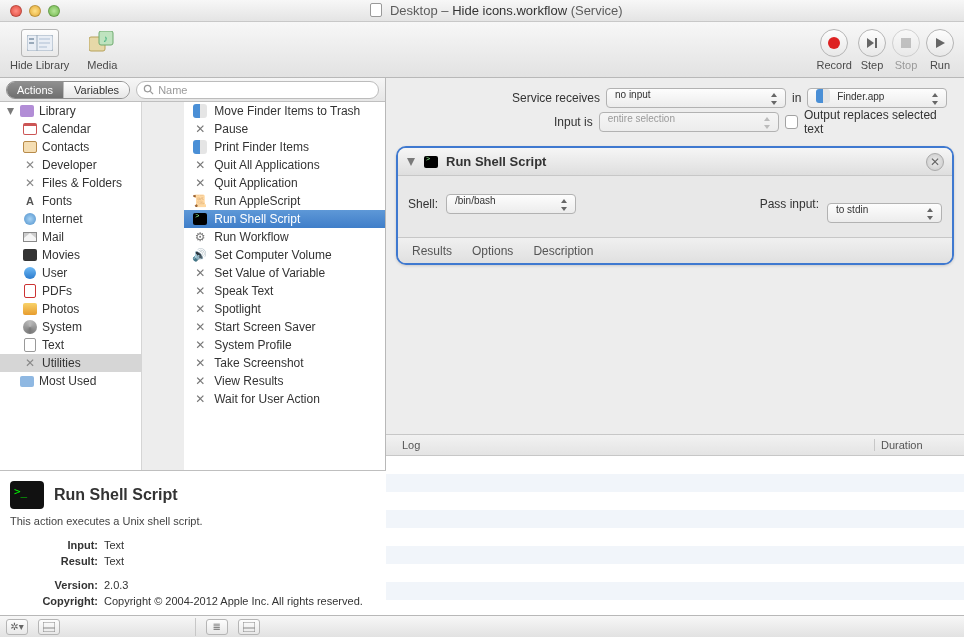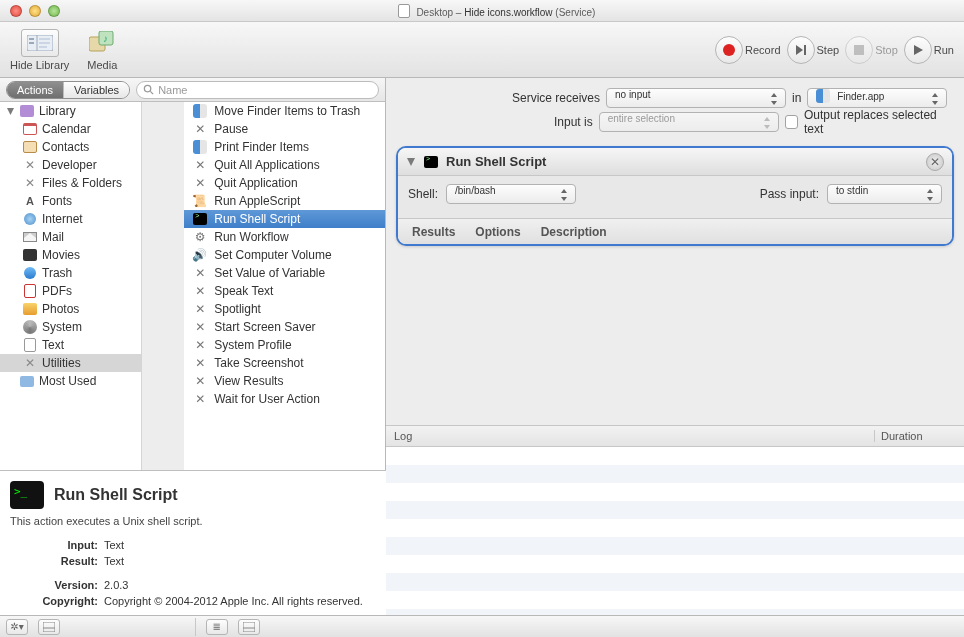--- a/index.html
+++ b/index.html
@@ -5,32 +5,32 @@
 * { margin: 0; padding: 0; box-sizing: border-box; font-family: "Lucida Grande", "Helvetica Neue", Arial, sans-serif; }
 body { width: 964px; height: 637px; background: #ededed; font-size: 11px; color: #333; overflow: hidden; }
 
 
 .titlebar { height: 22px; background: linear-gradient(#f7f7f7,#e4e4e4); border-bottom: 1px solid #c8c8c8; display: flex; align-items: center; position: relative; }
 .traffic { display: flex; gap: 7px; margin-left: 10px; }
 .tl-btn { width: 12px; height: 12px; border-radius: 50%; border: 1px solid rgba(0,0,0,.2); }
 .tl-red { background: radial-gradient(#ff8e84,#e1493c); }
 .tl-yel { background: radial-gradient(#ffe28a,#e5a935); }
 .tl-grn { background: radial-gradient(#b7e59a,#6fb84a); }
-.titlecenter { position: absolute; left: 8px; right: 0; text-align: center; font-size: 10px; color: #5c5c5c; pointer-events: none; padding-left: 21px; }
+.titlecenter { position: absolute; left: 8px; right: 0; text-align: center; font-size: 13px; color: #5c5c5c; pointer-events: none; padding-left: 21px; }
 .title-strong { color: #333; }
 .doc-icon { display:inline-block; width:12px; height:14px; background:#fff; border:1px solid #999; border-radius:2px; vertical-align:-2px; margin-right:4px; position:relative; }
 
 
 .toolbar { height: 56px; background: linear-gradient(#f7f7f7,#e2e2e2); border-bottom: 1px solid #b8b8b8; display: flex; align-items: center; padding: 0 10px; }
 .tbgroup-left { display:flex; gap: 18px; }
 .tb-item { display:flex; flex-direction:column; align-items:center; gap:2px; font-size:11px; color:#4a4a4a; }
 .tb-icon { width: 38px; height: 28px; border: 1px solid #b5b5b5; border-radius: 3px; background: linear-gradient(#fdfdfd,#e9e9e9); display:flex; align-items:center; justify-content:center; }
 .tb-media { width: 26px; height: 28px; display:flex; align-items:center; justify-content:center; }
 .tbgroup-right { margin-left:auto; display:flex; gap: 6px; }
-.tb-round { display:flex; flex-direction:row; align-items:center; gap:2px; font-size:11px; color:#4a4a4a; }
+.tb-round { display:flex; flex-direction:column; align-items:center; gap:2px; font-size:11px; color:#4a4a4a; }
 .tb-circle { width: 28px; height: 28px; border-radius: 50%; border:1px solid #b5b5b5; background: linear-gradient(#fdfdfd,#e8e8e8); display:flex; align-items:center; justify-content:center; }
 .recdot { width:12px; height:12px; border-radius:50%; background:#d22; }
 .step-icon svg, .stop-icon svg, .run-icon svg { display:block; }
 .tb-round.disabled .tb-circle { opacity:.55; }
 .tb-round.disabled span { color:#9a9a9a; }
 
 
 .mainrow { display:flex; height: calc(100% - 22px - 56px - 22px); }
 .col-left { width: 160px; border-right:1px solid #b8b8b8; display:flex; flex-direction:column; background:#fff; }
 .col-mid  { width: 226px; border-right:1px solid #b8b8b8; background:#fff; display:flex; flex-direction:column; }
@@ -105,26 +105,26 @@
 .card { border:2px solid #3f79d0; border-radius:10px; background:#e8e8e8; box-shadow:0 1px 3px rgba(0,0,0,.15); }
 .card-head { height:28px; background:linear-gradient(#f6f6f6,#dedede); border-bottom:1px solid #c7c7c7; border-radius:8px 8px 0 0; display:flex; align-items:center; padding:0 8px; gap:8px; }
 .tri { width:10px; height:10px; display:inline-block; }
 .card-title { font-weight:bold; font-size:13px; }
 .card-close { margin-left:auto; width:18px; height:18px; border-radius:50%; background:radial-gradient(#eee,#c8c8c8); border:1px solid #aaa; display:flex; align-items:center; justify-content:center; color:#666; font-size:12px; }
 .card-body { padding:8px 10px; }
 .card-ctrls { display:flex; align-items:center; gap:8px; margin-bottom:6px; }
 .card-ctrls .spacer { flex:1; }
 .lbl { font-size:12px; }
 .codebox { height:68px; background:#fff; border:1px solid #c5c5c5; border-radius:3px; font-family: Monaco, "Courier New", monospace; font-size:12px; padding:4px 6px; color:#222; white-space:pre; overflow:hidden; }
-.card-foot { height:26px; border-top:1px solid #c7c7c7; background:linear-gradient(#f0f0f0,#e0e0e0); border-radius:0 0 8px 8px; display:flex; align-items:center; gap:20px; padding:0 14px; font-size:12px; font-weight:bold; color:#555; }
+.card-foot { height:26px; border-top:1px solid #c7c7c7; background:linear-gradient(#f0f0f0,#e0e0e0); border-radius:0 0 8px 8px; display:flex; align-items:center; gap:20px; padding:0 14px; font-size:12px; font-weight:normal; color:#555; }
 
 
 .rightlower { flex:1; display:flex; flex-direction:column; }
 .loghead { height:22px; background:linear-gradient(#f2f2f2,#e4e4e4); border-top:1px solid #c7c7c7; border-bottom:1px solid #c7c7c7; display:flex; align-items:center; font-size:11px; color:#555; }
-.loghead .lh1 { flex:1; padding-left:8px; }
+.loghead .lh1 { flex:1; padding-left:16px; }
 .loghead .lh2 { width:90px; border-left:1px solid #c7c7c7; padding-left:6px; }
 .logbody { flex:1; background:repeating-linear-gradient(#fff 0 18px,#f1f5fa 18px 36px); }
 
 
 .statusbar { height:22px; border-top:1px solid #b8b8b8; background:linear-gradient(#f7f7f7,#e2e2e2); display:flex; align-items:center; padding:0 6px; gap:10px; }
 .sb-btn { width:22px; height:16px; border:1px solid #b5b5b5; border-radius:3px; background:linear-gradient(#fdfdfd,#e8e8e8); display:flex; align-items:center; justify-content:center; font-size:10px; color:#666; }
 .sb-sep { flex:1; }
 .vdiv { width:1px; height:18px; background:#c7c7c7; }
 
 
@@ -287,21 +287,21 @@
           <div class="tree-row child">
               <span class="ico">
                 <span class="ico-movies"></span>
               </span>
               <span>Movies</span>
             </div>
           <div class="tree-row child">
               <span class="ico">
                 <span class="ico-music"></span>
               </span>
-              <span>Trash</span>
+              <span>User</span>
             </div>
           <div class="tree-row child">
               <span class="ico">
                 <span class="ico-pdf"></span>
               </span>
               <span>PDFs</span>
             </div>
           <div class="tree-row child">
               <span class="ico">
                 <span class="ico-photos"></span>
@@ -500,21 +500,21 @@
               <span>/bin/bash</span>
               <span class="caret">
                   <svg width="10" height="14">
                     <polygon points="2,5 8,5 5,1" fill="#666"></polygon>
                     <polygon points="2,9 8,9 5,13" fill="#666"></polygon>
                   </svg>
                 </span>
             </div>
             <span class="spacer"></span>
             <span class="lbl">Pass input:</span>
-            <div class="sel-btn" style="min-width:115px;">
+            <div class="sel-btn" style="min-width:115px;margin-top:19px;">
               <span>to stdin</span>
               <span class="caret">
                   <svg width="10" height="14">
                     <polygon points="2,5 8,5 5,1" fill="#666"></polygon>
                     <polygon points="2,9 8,9 5,13" fill="#666"></polygon>
                   </svg>
                 </span>
             </div>
           </div>
         </div>

